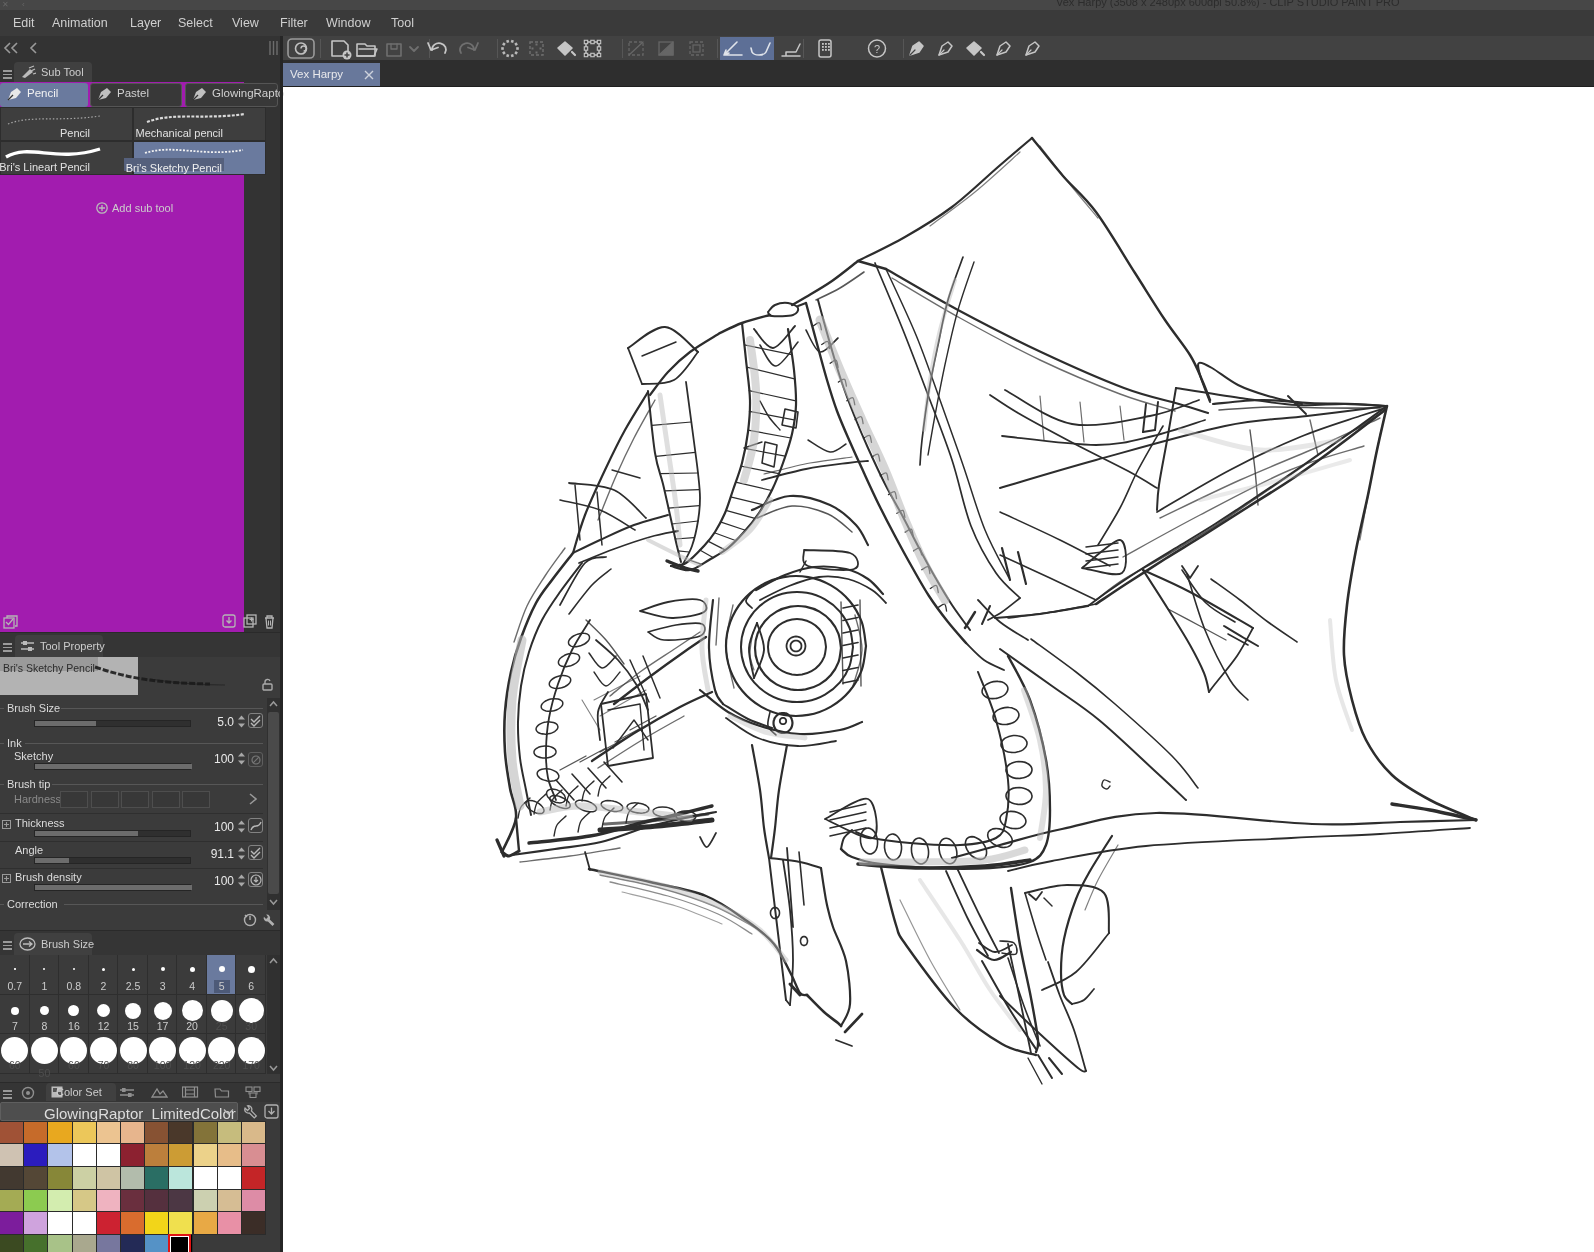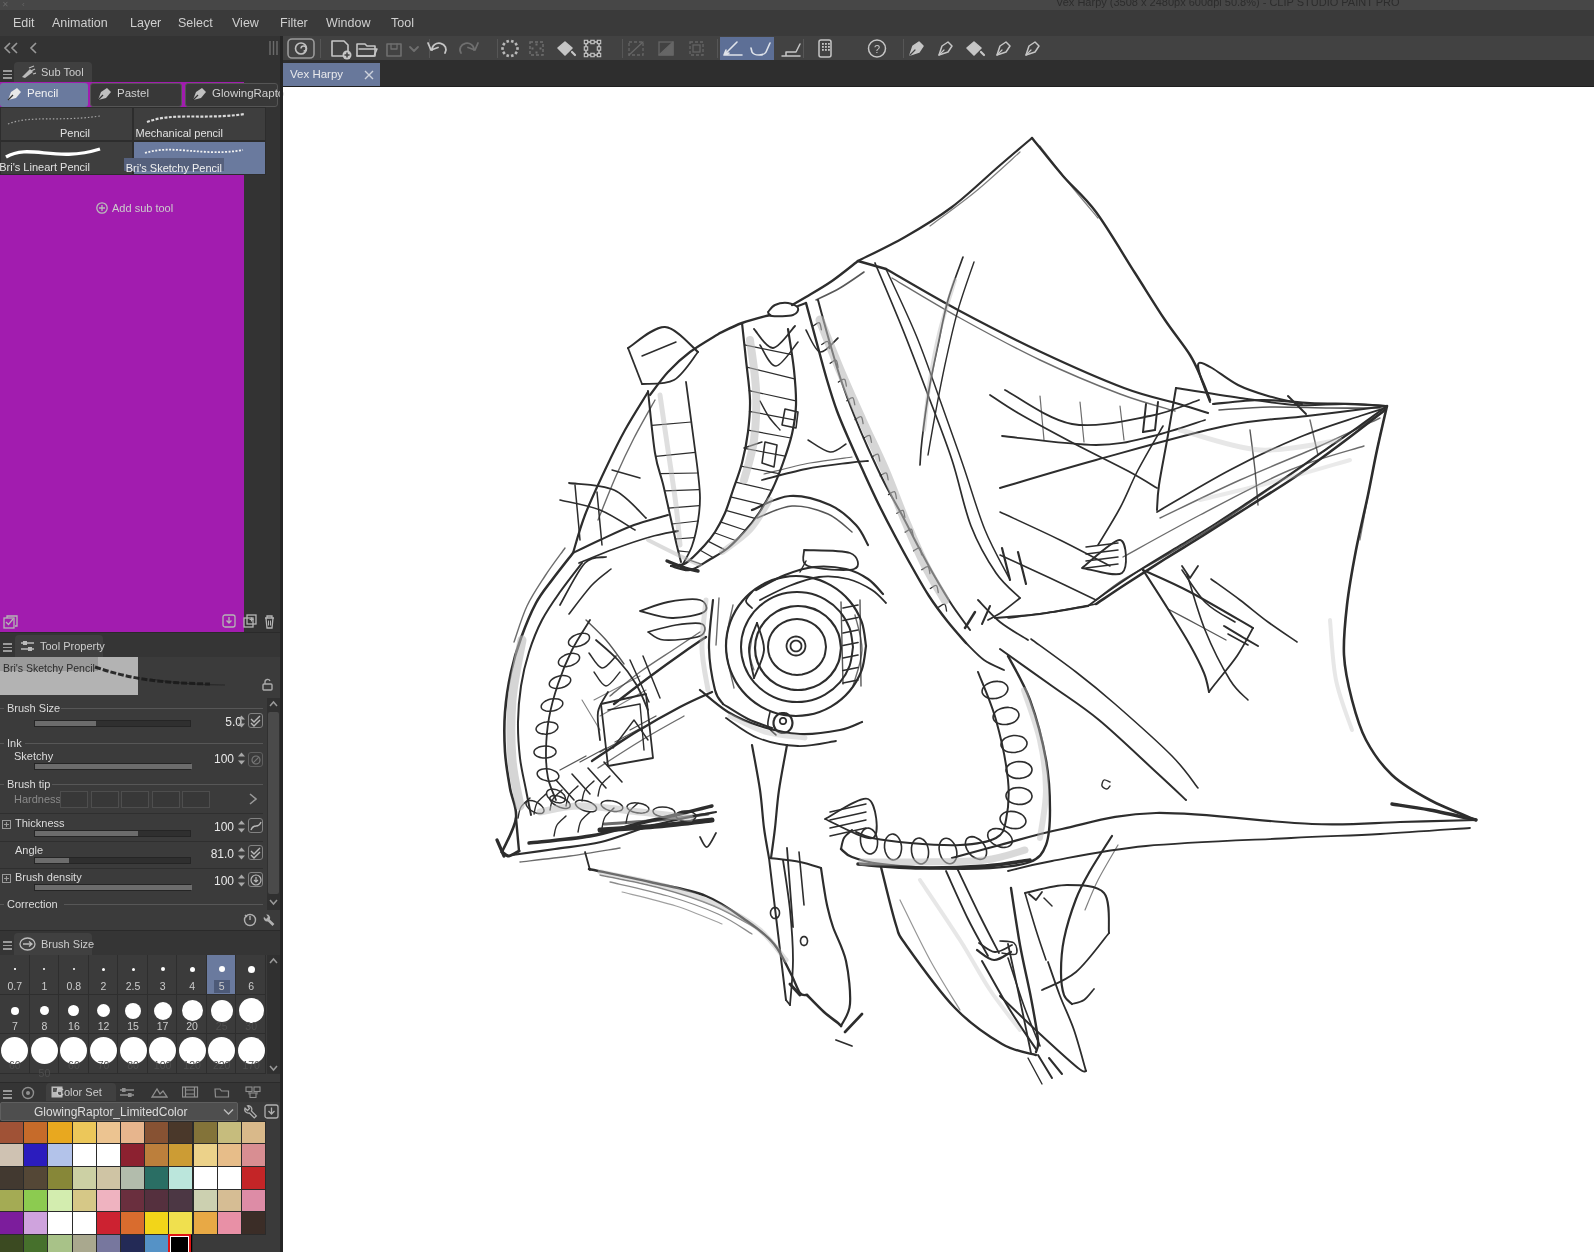--- a/index.html
+++ b/index.html
@@ -585,21 +585,21 @@
     <svg class="icon" style="left:261px;top:46px" width="13" height="13">
       <rect x="2" y="6" width="9" height="6" rx="1" stroke="#aaa" fill="none" stroke-width="1.4"></rect>
       <path d="M4,6 v-2 a2.6,2.6 0 0 1 5,-1" stroke="#aaa" fill="none" stroke-width="1.4"></path>
     </svg>
     <div class="rule" style="left:0px;top:76px;width:4px"></div>
     <span class="plabel" style="left:7px;top:70px">Brush Size</span>
     <div class="rule" style="left:61px;top:76px;width:202px"></div>
     <div class="slider" style="left:34px;top:88px;width:157px">
       <i style="width:61px"></i>
     </div>
-    <span class="pval" style="left:208px;top:83px">5.0</span>
+    <span class="pval" style="left:200px;top:83px">5.0</span>
     <svg class="icon" style="left:237px;top:82px" width="9" height="15">
       <path d="M1,5.5 L4.5,1.5 L8,5.5 Z" fill="#a8a8a8"></path>
       <path d="M1,9.5 L4.5,13.5 L8,9.5 Z" fill="#a8a8a8"></path>
     </svg>
     <div class="btn" style="left:248px;top:81px"></div>
     <svg class="icon" style="left:250px;top:83px" width="12" height="12">
       <path d="M1,4 l3,3 6,-6 M1,8 l3,3 6,-6" stroke="#b8b8b8" stroke-width="1.4" fill="none"></path>
     </svg>
     <div class="rule" style="left:0px;top:111px;width:4px"></div>
     <span class="plabel" style="left:7px;top:105px">Ink</span>
@@ -643,21 +643,21 @@
     </svg>
     <div class="slider" style="left:34px;top:198px;width:157px">
       <i style="width:103px"></i>
     </div>
     <div class="btn" style="left:248px;top:186px"></div>
     <svg class="icon" style="left:250px;top:188px" width="12" height="12">
       <path d="M1,10 C4,2 8,10 11,2" stroke="#b8b8b8" stroke-width="1.4" fill="none"></path>
     </svg>
     <div class="rule" style="left:0px;top:209px;width:263px;background:#2f2f2f"></div>
     <span class="plabel" style="left:15px;top:212px">Angle</span>
-    <span class="pval" style="left:200px;top:215px">81.0</span>
+    <span class="pval" style="left:200px;top:215px">91.1</span>
     <svg class="icon" style="left:237px;top:214px" width="9" height="15">
       <path d="M1,5.5 L4.5,1.5 L8,5.5 Z" fill="#a8a8a8"></path>
       <path d="M1,9.5 L4.5,13.5 L8,9.5 Z" fill="#a8a8a8"></path>
     </svg>
     <div class="slider" style="left:34px;top:225px;width:157px">
       <i style="width:34px"></i>
     </div>
     <div class="btn" style="left:248px;top:213px"></div>
     <svg class="icon" style="left:250px;top:215px" width="12" height="12">
       <path d="M1,4 l3,3 6,-6 M1,8 l3,3 6,-6" stroke="#b8b8b8" stroke-width="1.4" fill="none"></path>
@@ -840,21 +840,21 @@
     <svg class="icon" style="left:214px;top:4px" width="16" height="12">
       <path d="M1,3 h5 l1.5,2 h7 v6 h-13 z" stroke="#8f8f8f" fill="none" stroke-width="1.2"></path>
     </svg>
     <svg class="icon" style="left:245px;top:4px" width="17" height="12">
       <rect x="1" y="1" width="6" height="4.5" stroke="#8f8f8f" fill="none" stroke-width="1.1"></rect>
       <rect x="9" y="1" width="6" height="4.5" stroke="#8f8f8f" fill="none" stroke-width="1.1"></rect>
       <rect x="5" y="7" width="6" height="4.5" stroke="#8f8f8f" fill="none" stroke-width="1.1"></rect>
       <path d="M4,5.5 v3 M12,5.5 v3" stroke="#8f8f8f" stroke-width="1"></path>
     </svg>
     <div style="position:absolute;left:0;top:20px;width:238px;height:19px;background:#4e4e4e;border:1px solid #5f5f5f;border-radius:2px"></div>
-    <span class="plabel" style="left:34px;top:23px;font-size:12px;color:#dddddd">GlowingRaptor_LimitedColor</span>
+    <span class="plabel" style="left:44px;top:23px;font-size:15px;color:#dddddd">GlowingRaptor_LimitedColor</span>
     <svg class="icon" style="left:223px;top:26px" width="11" height="8">
       <path d="M1,1.5 L5.5,6 L10,1.5" stroke="#bbb" stroke-width="1.4" fill="none"></path>
     </svg>
     <svg class="icon" style="left:243px;top:22px" width="15" height="15">
       <path d="M4.6,1.8 a3.6,3.6 0 0 1 3.8,5.2 l4.9,4.9 -2,2 -4.9,-4.9 a3.6,3.6 0 0 1 -4.3,-4.9 l2.4,2.4 2,-2 z" fill="none" stroke="#b0b0b0" stroke-width="1.3"></path>
     </svg>
     <svg class="icon" style="left:264px;top:22px" width="15" height="15">
       <rect x="1" y="1" width="13" height="13" rx="2" stroke="#b0b0b0" fill="none" stroke-width="1.3"></rect>
       <path d="M7.5,3.5 v6 M4.5,7 L7.5,10 L10.5,7" stroke="#b0b0b0" stroke-width="1.3" fill="none"></path>
     </svg>

